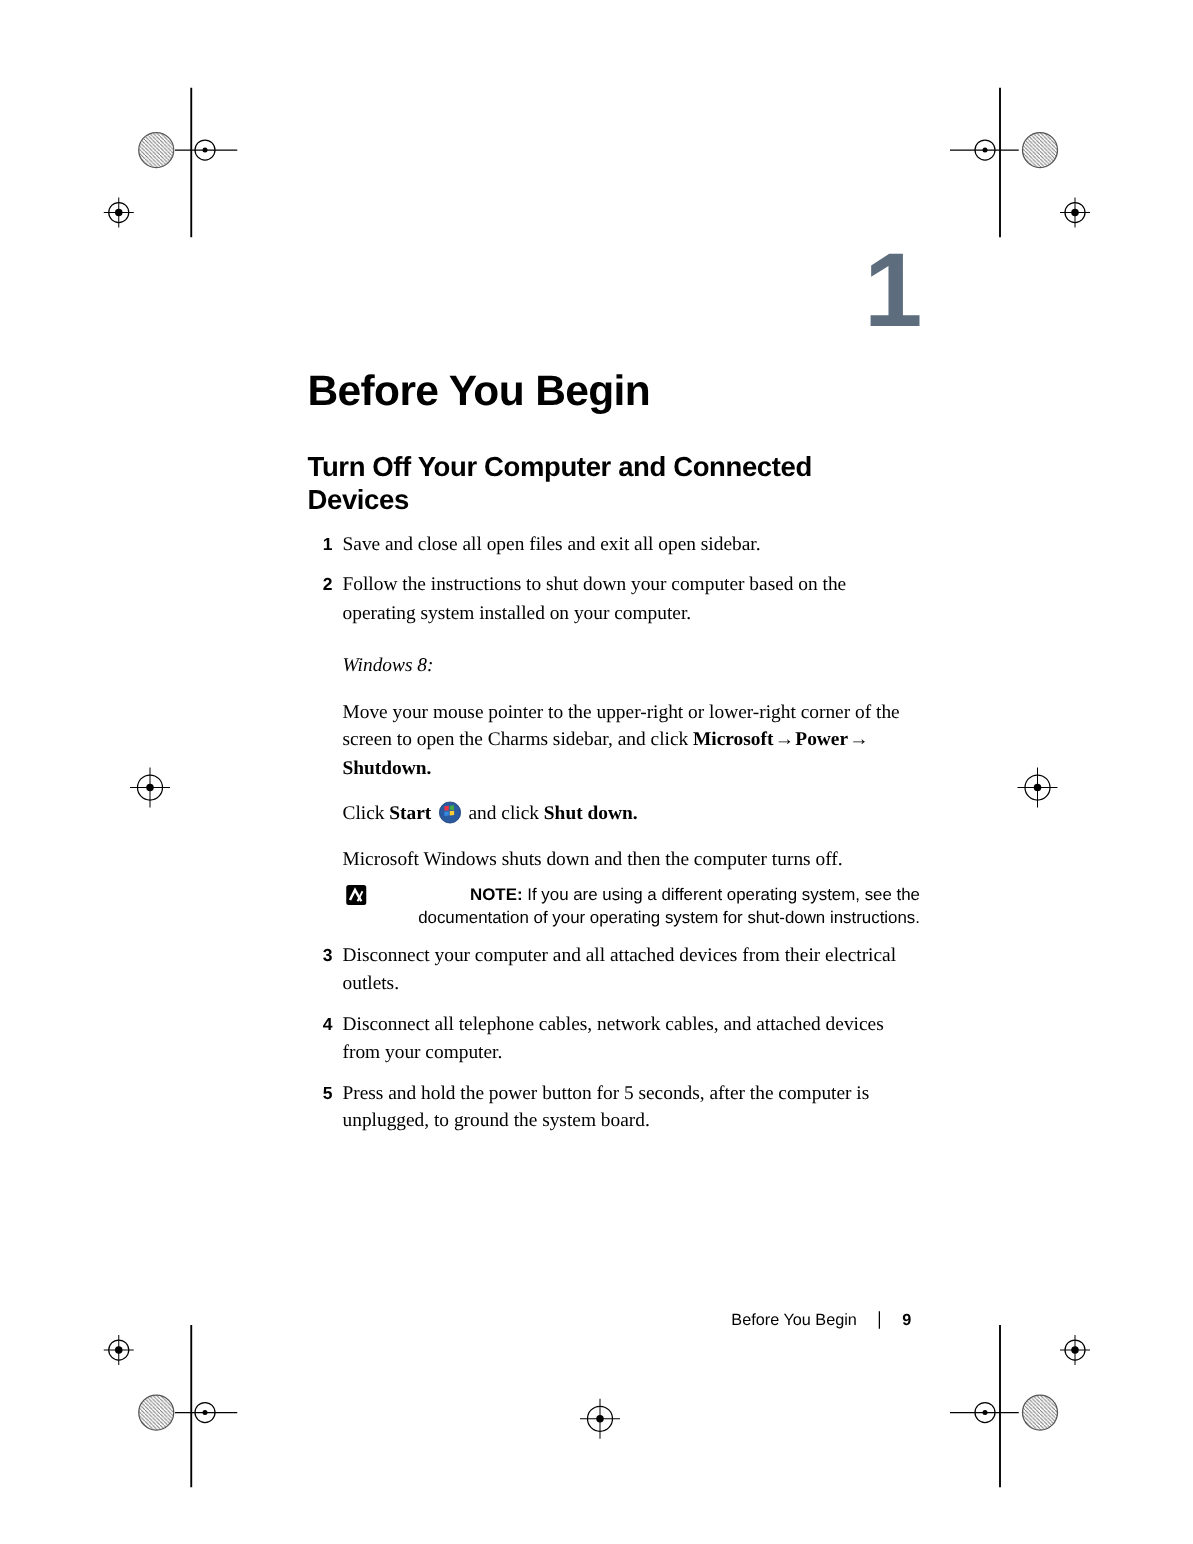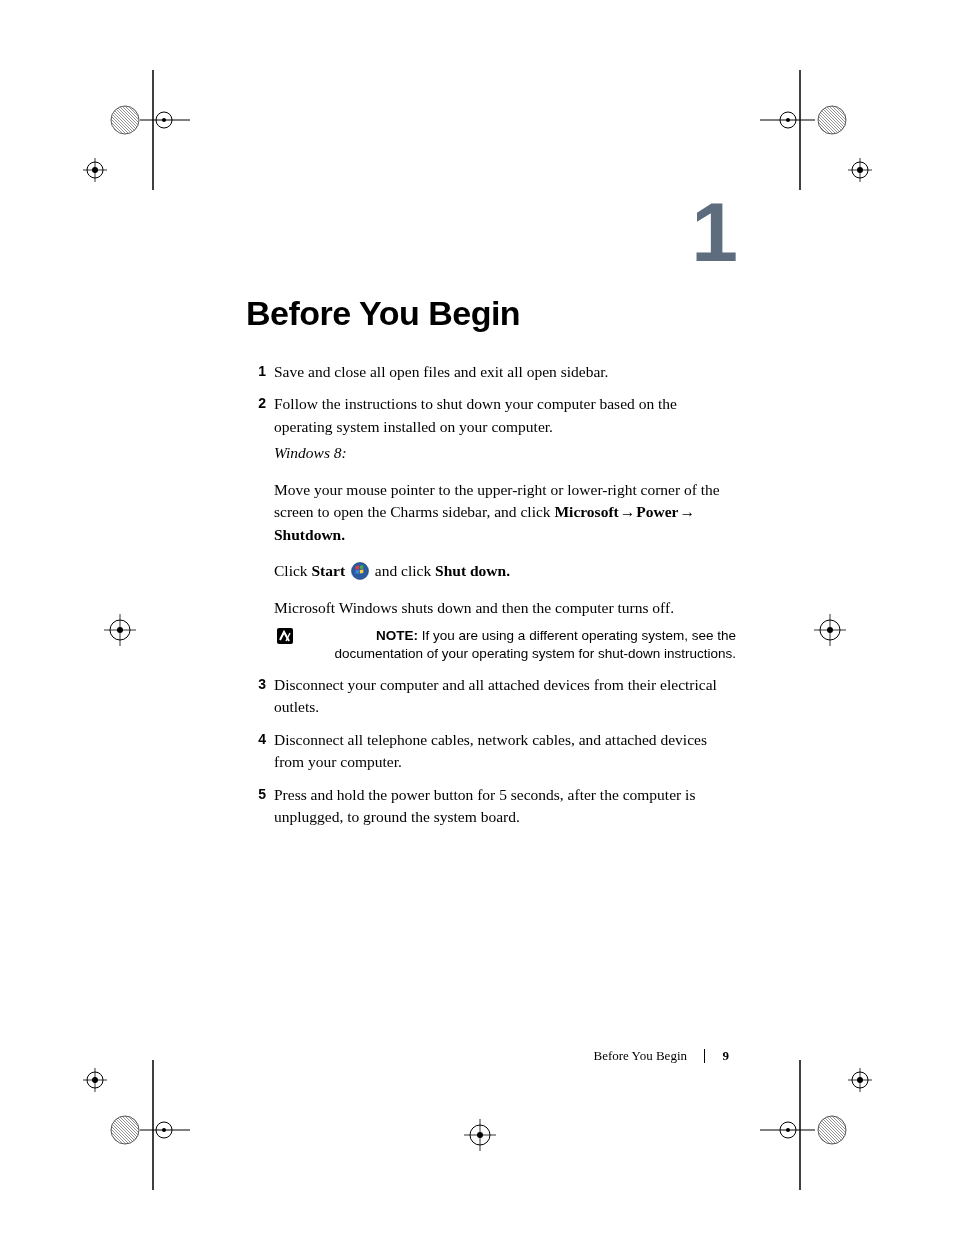--- a/index.html
+++ b/index.html
@@ -92,21 +92,21 @@
     left: 0;
     top: 0;
     font-family: Arial, Helvetica, sans-serif;
     font-weight: 700;
     font-size: 14px;
     width: 20px;
     text-align: right;
   }
   .sub {
     font-style: italic;
-    margin-top: 4px;
+    margin-top: 20px;
     display: block;
   }
   .para {
     margin-top: 14px;
     display: block;
     font-style: normal;
   }
   .bold { font-weight: 700; font-family: Georgia, 'Times New Roman', serif; }
   .arrow {
     font-family: Arial, sans-serif;
@@ -133,21 +133,21 @@
   .note-block .text {
     font-family: Arial, Helvetica, sans-serif;
     font-size: 13.5px;
     line-height: 1.35;
   }
   .note-block .text .label { font-weight: 700; }
   .footer {
     position: absolute;
     right: 225px;
     top: 1048px;
-    font-family: Liberation Serif, serif;
+    font-family: Liberation Sans, sans-serif;
     font-size: 13px;
   }
   .footer .sep {
     display: inline-block;
     width: 1px; height: 14px;
     background: #000;
     vertical-align: -3px;
     margin: 0 14px;
   }
   .footer .pg { font-weight: 700; }
@@ -235,20 +235,21 @@
     <line x1="0" y1="80" x2="55" y2="80" stroke="#000" stroke-width="1"></line>
     <circle cx="28" cy="80" r="8" fill="none" stroke="#000" stroke-width="1"></circle>
     <circle cx="28" cy="80" r="2" fill="#000"></circle>
     <circle cx="72" cy="80" r="14" fill="url(#h1)" stroke="#555" stroke-width="1"></circle>
   </svg>
 </div>
 
 <div class="content">
   <div class="chapnum">1</div>
   <div class="chaptitle">Before You Begin</div>
+  <div class="section">Turn Off Your Computer and Connected Devices</div>
 
 
   <ol class="steps">
     <li><span>Save and close all open files and exit all open sidebar.</span></li>
     <li>
       <span>Follow the instructions to shut down your computer based on the operating system installed on your computer.</span>
       <span class="sub">Windows 8:</span>
       <span class="para">
         <span>Move your mouse pointer to the upper-right or lower-right corner of the screen to open the Charms sidebar, and click </span><span class="bold">Microsoft</span><span class="arrow">→</span><span class="bold">Power</span><span class="arrow">→</span>
         <span class="bold">Shutdown.</span>

